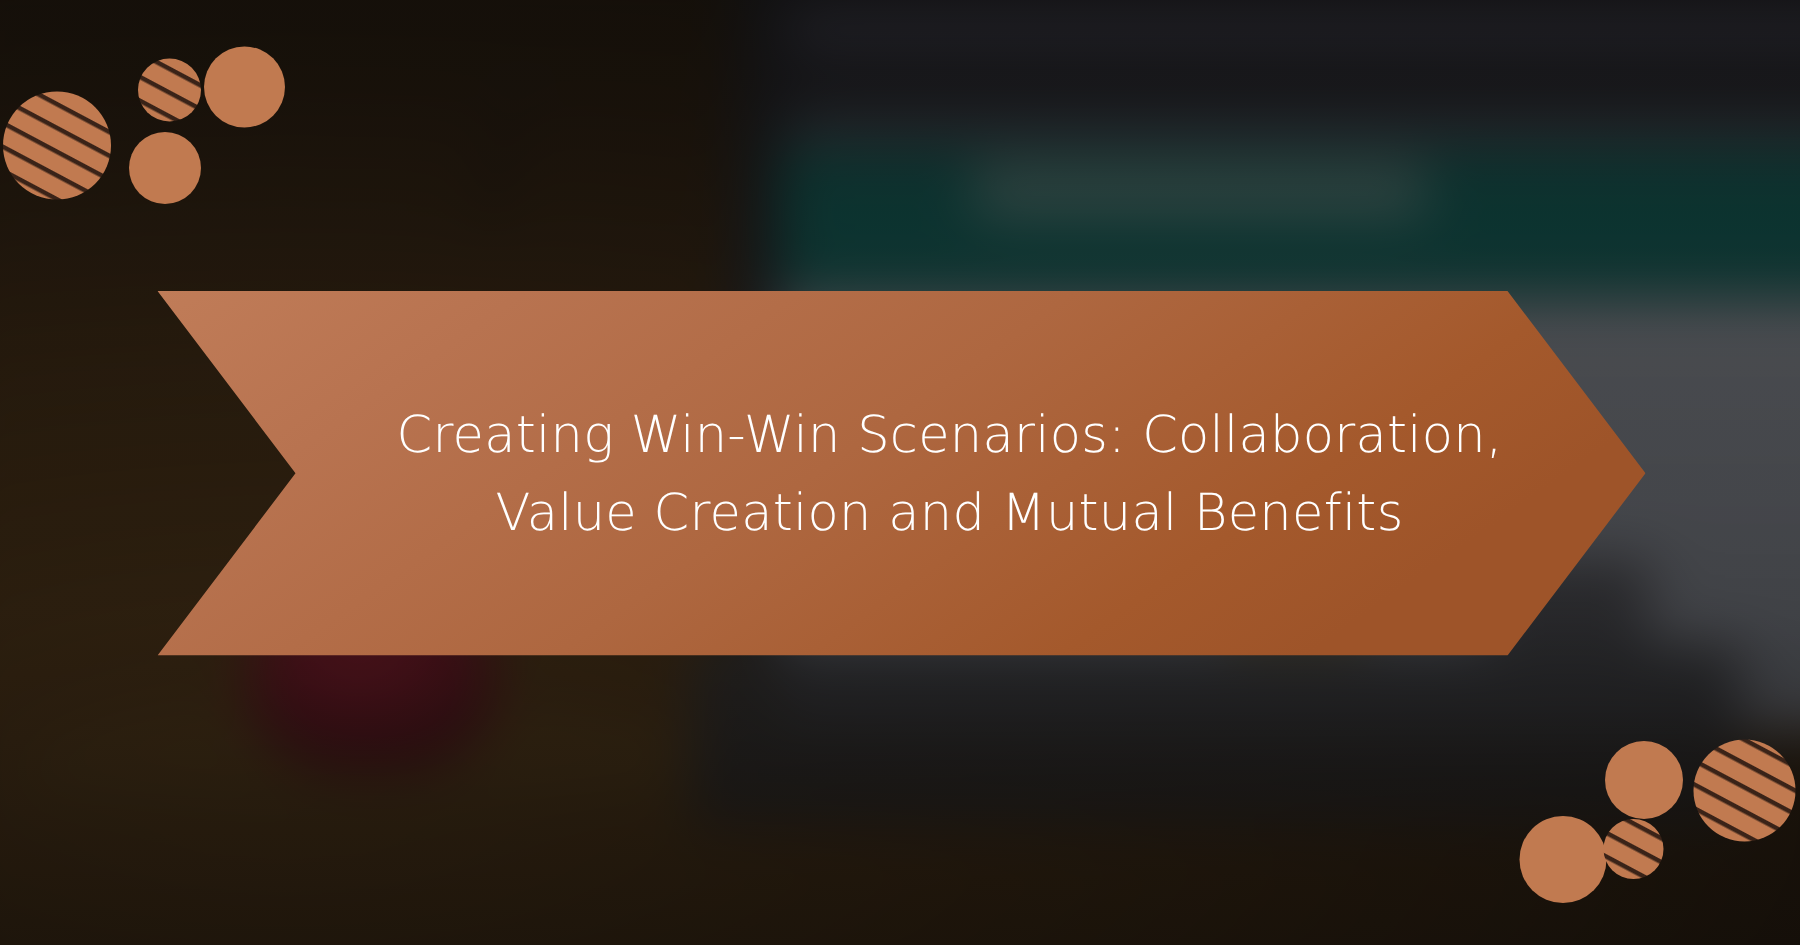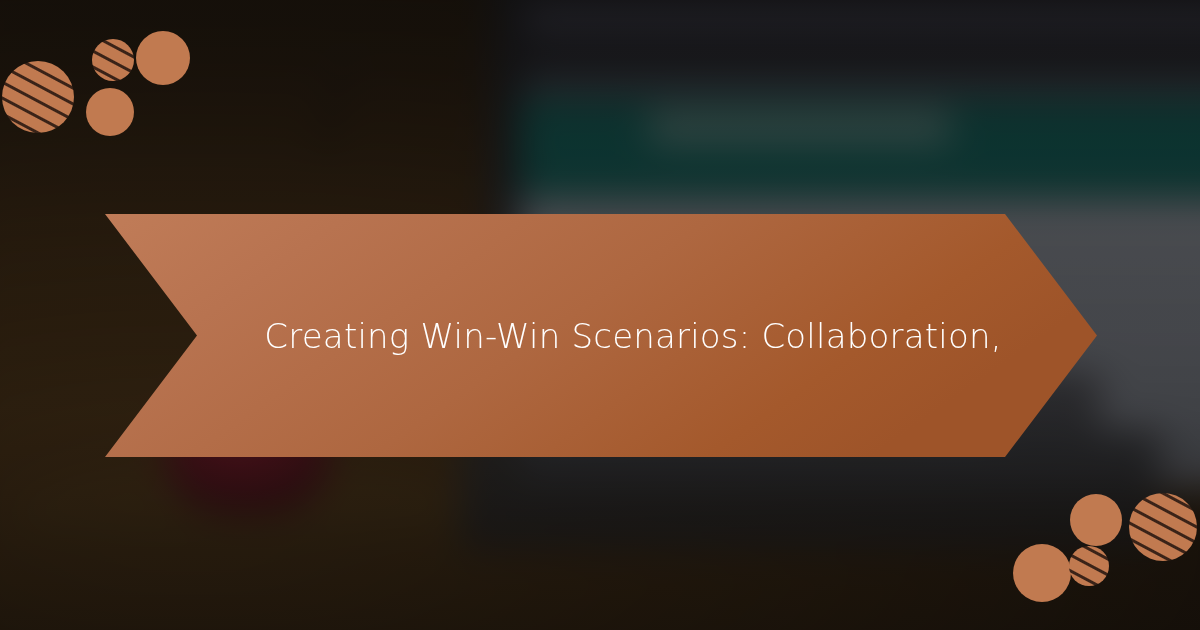--- a/index.html
+++ b/index.html
@@ -187,21 +187,20 @@
 
   .deco-tl { left: 0;   top: 0;   width: 230px; height: 160px; }
   .deco-br { right: 0;  bottom: 0; width: 230px; height: 160px; }
   
   .banner-shape {
     position: absolute;
     left: 105px;
     top: 194px;
     width: 992px;
     height: 243px;
-    margin-top: 20px;
   }
 
   .title {
     position: relative;
     width: 760px;
     margin: 0 auto;
     padding-left: 32px;
     color: #ffffff;
     font-size: 34px;
     font-weight: 300;
@@ -280,16 +279,17 @@
           <stop offset="55%" stop-color="#ae6740"></stop>
           <stop offset="85%" stop-color="#a4592c"></stop>
           <stop offset="100%" stop-color="#9e5429"></stop>
         </linearGradient>
       </defs>
       <path d="M 0 0 L 900 0 L 992 121.5 L 900 243 L 0 243 L 92 121.5 Z" fill="url(#ribbonGrad)"></path>
     </svg>
     <div class="title" style="position:absolute; left:0; top:0; width:992px; height:243px;
                 display:flex; flex-direction:column; align-items:center; justify-content:center;">
       <span class="ln">Creating Win-Win Scenarios: Collaboration,</span>
+      <span class="ln">Value Creation and Mutual Benefits</span>
     </div>
   </div>
 
 </div>
 
 </body></html>

